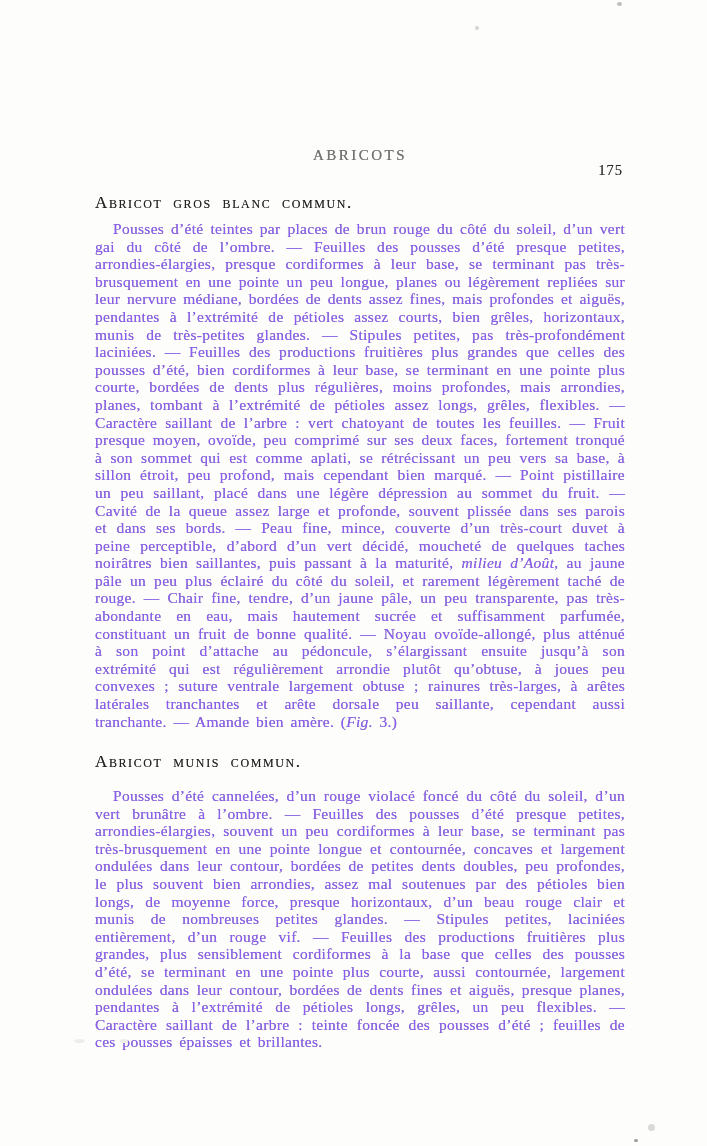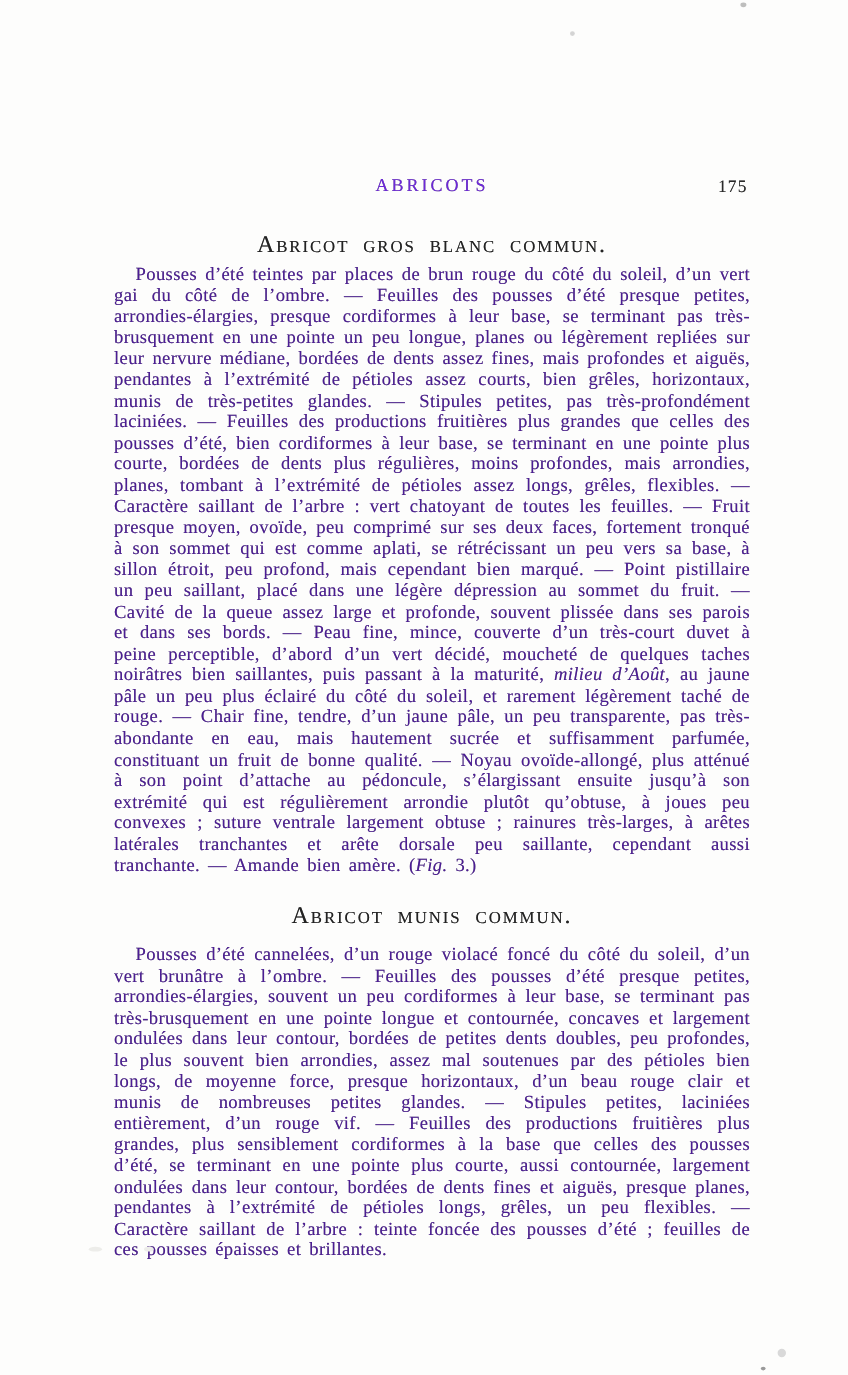--- a/index.html
+++ b/index.html
@@ -21,60 +21,59 @@
     top: 147px;
     left: 95px;
     width: 530px;
     height: 20px;
   }
   .head-title {
     display: block;
     text-align: center;
     font-size: 15px;
     letter-spacing: 2.5px;
-    color: #6d28d9;
+    color: #737373;
     text-shadow: 0 0 0.5px rgba(30,30,30,0.55);
   }
   .page-num {
     position: absolute;
     right: 2px;
-    top: 1px;
+    top: 15px;
     font-size: 14.5px;
     letter-spacing: 1px;
     color: #2a2a2a;
     text-shadow: 0 0 0.5px rgba(30,30,30,0.5);
   }
   .sec-head {
     position: absolute;
     left: 95px;
     width: 530px;
     margin: 0;
-    text-align: center;
-    font-size: 20px;
+    font-size: 17px;
     font-weight: normal;
     font-variant: small-caps;
     letter-spacing: 1.6px;
     word-spacing: 5px;
     color: #232323;
     text-shadow: 0 0 0.5px rgba(30,30,30,0.55);
   }
   .sec-head.pos-1 { top: 193px; }
   .sec-head.pos-2 { top: 752px; }
   .para {
     position: absolute;
     left: 95px;
     width: 530px;
     margin: 0;
     text-align: justify;
     text-indent: 18px;
     font-size: 15.5px;
     line-height: 17.6px;
     letter-spacing: 0.3px;
     word-spacing: 2.5px;
-    color: #4c1d95;
+    color: #8b5cf6;
     text-shadow: 0 0 0.5px rgba(33,33,33,0.5);
   }
   .para.pos-1 { top: 220px; }
   .para.pos-2 { top: 787px; }
   .italic { font-style: italic; }
   .speck {
     position: absolute;
     border-radius: 50%;
   }
   .spk-1 { left: 617px; top: 2px;    width: 5px;  height: 4px; background: #a8a8a8; opacity: .75; }

